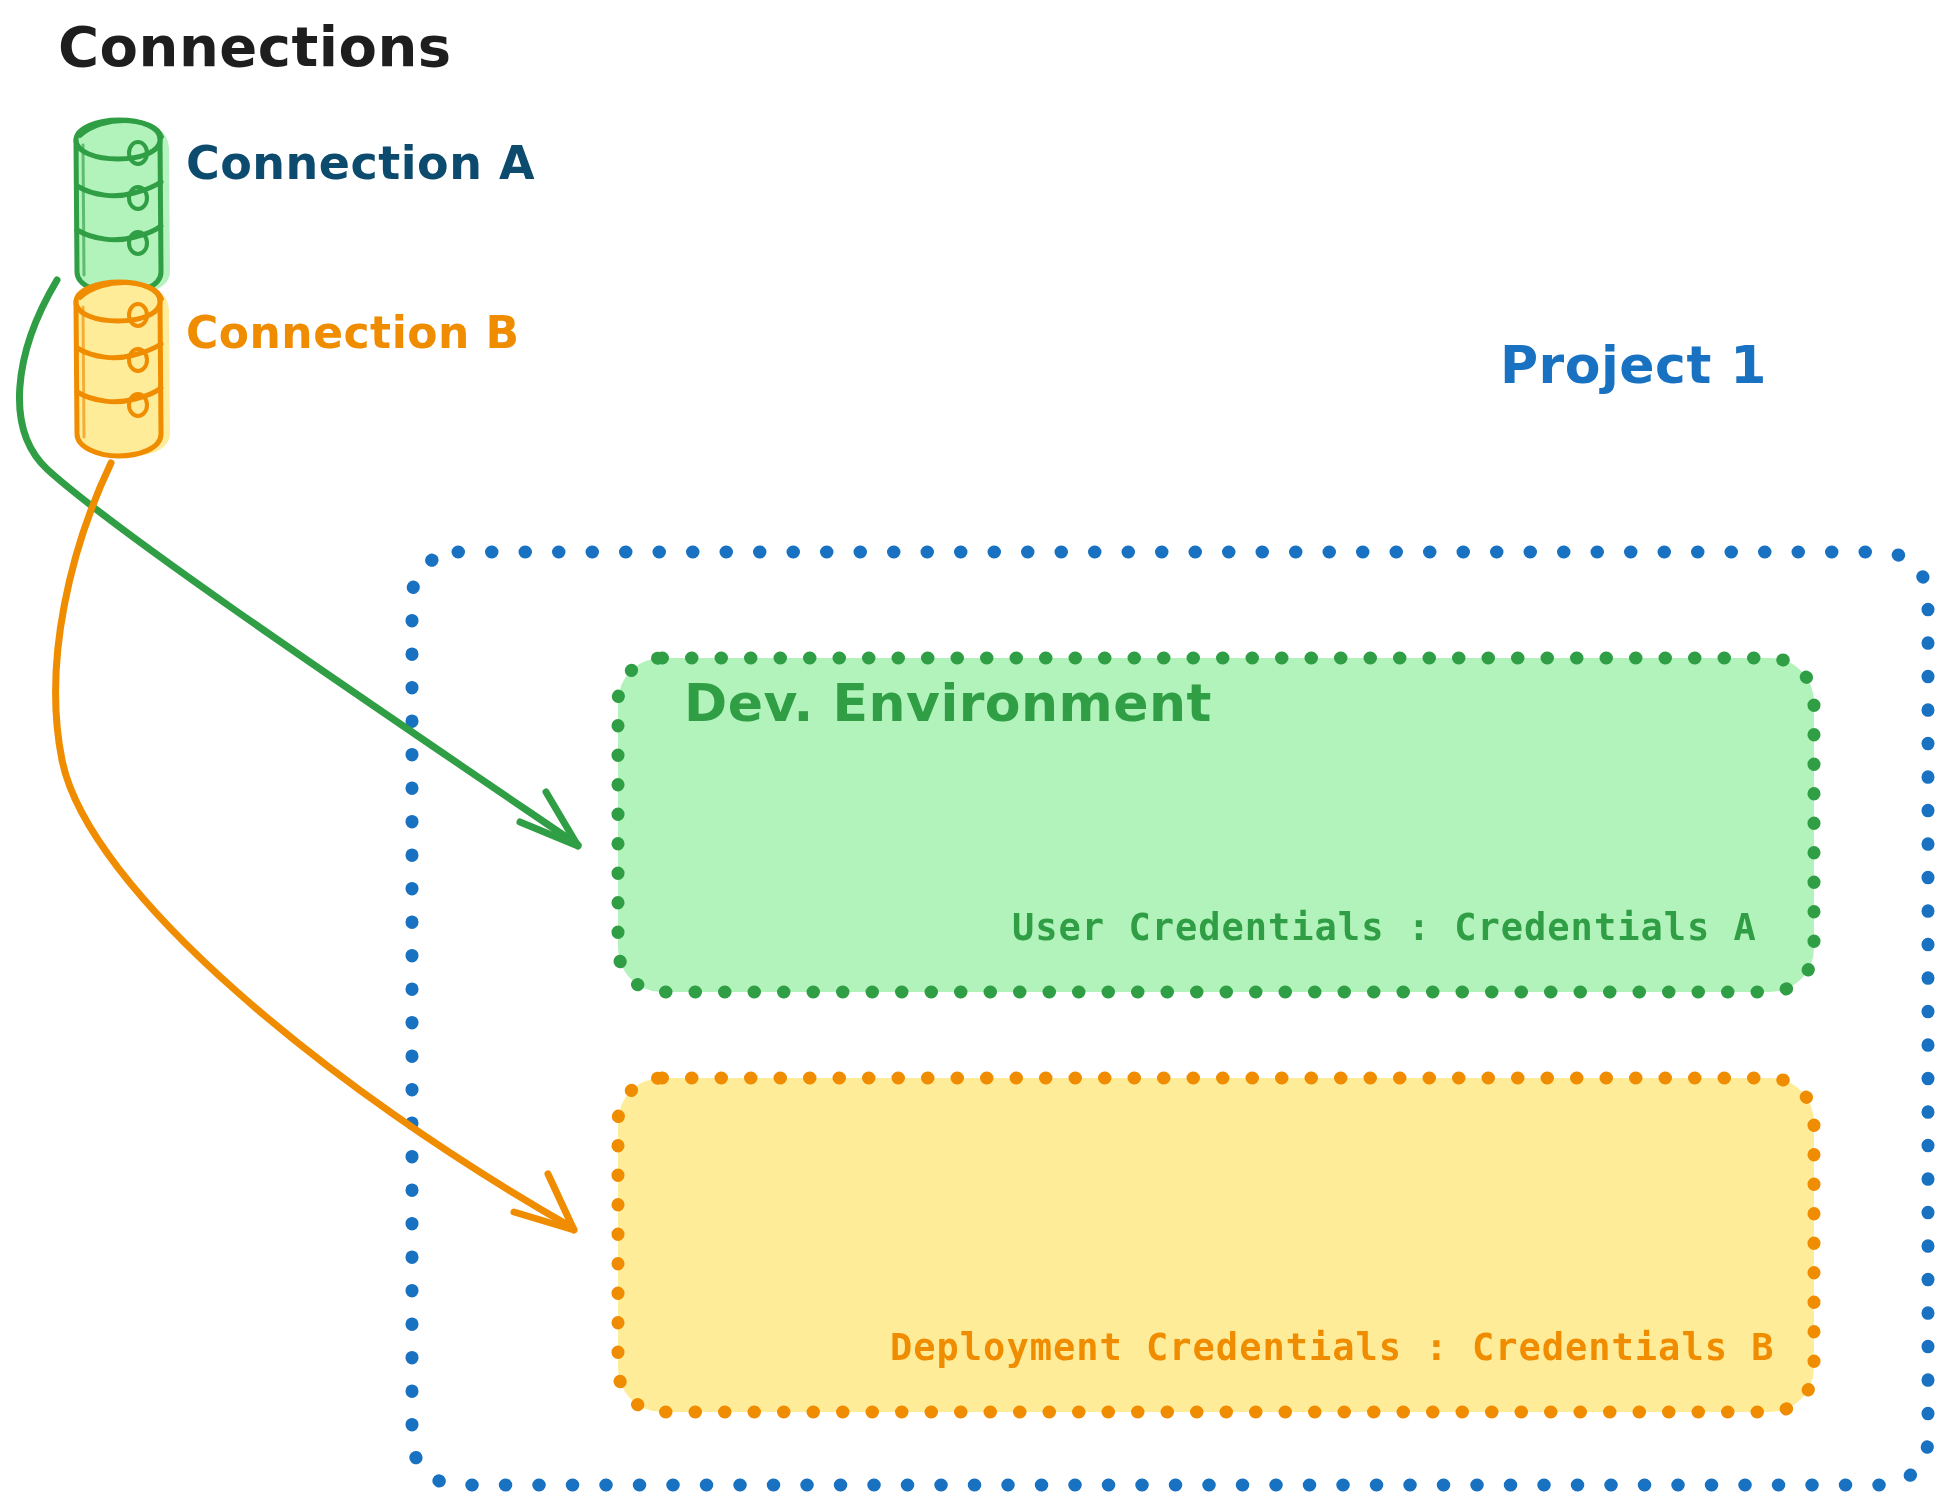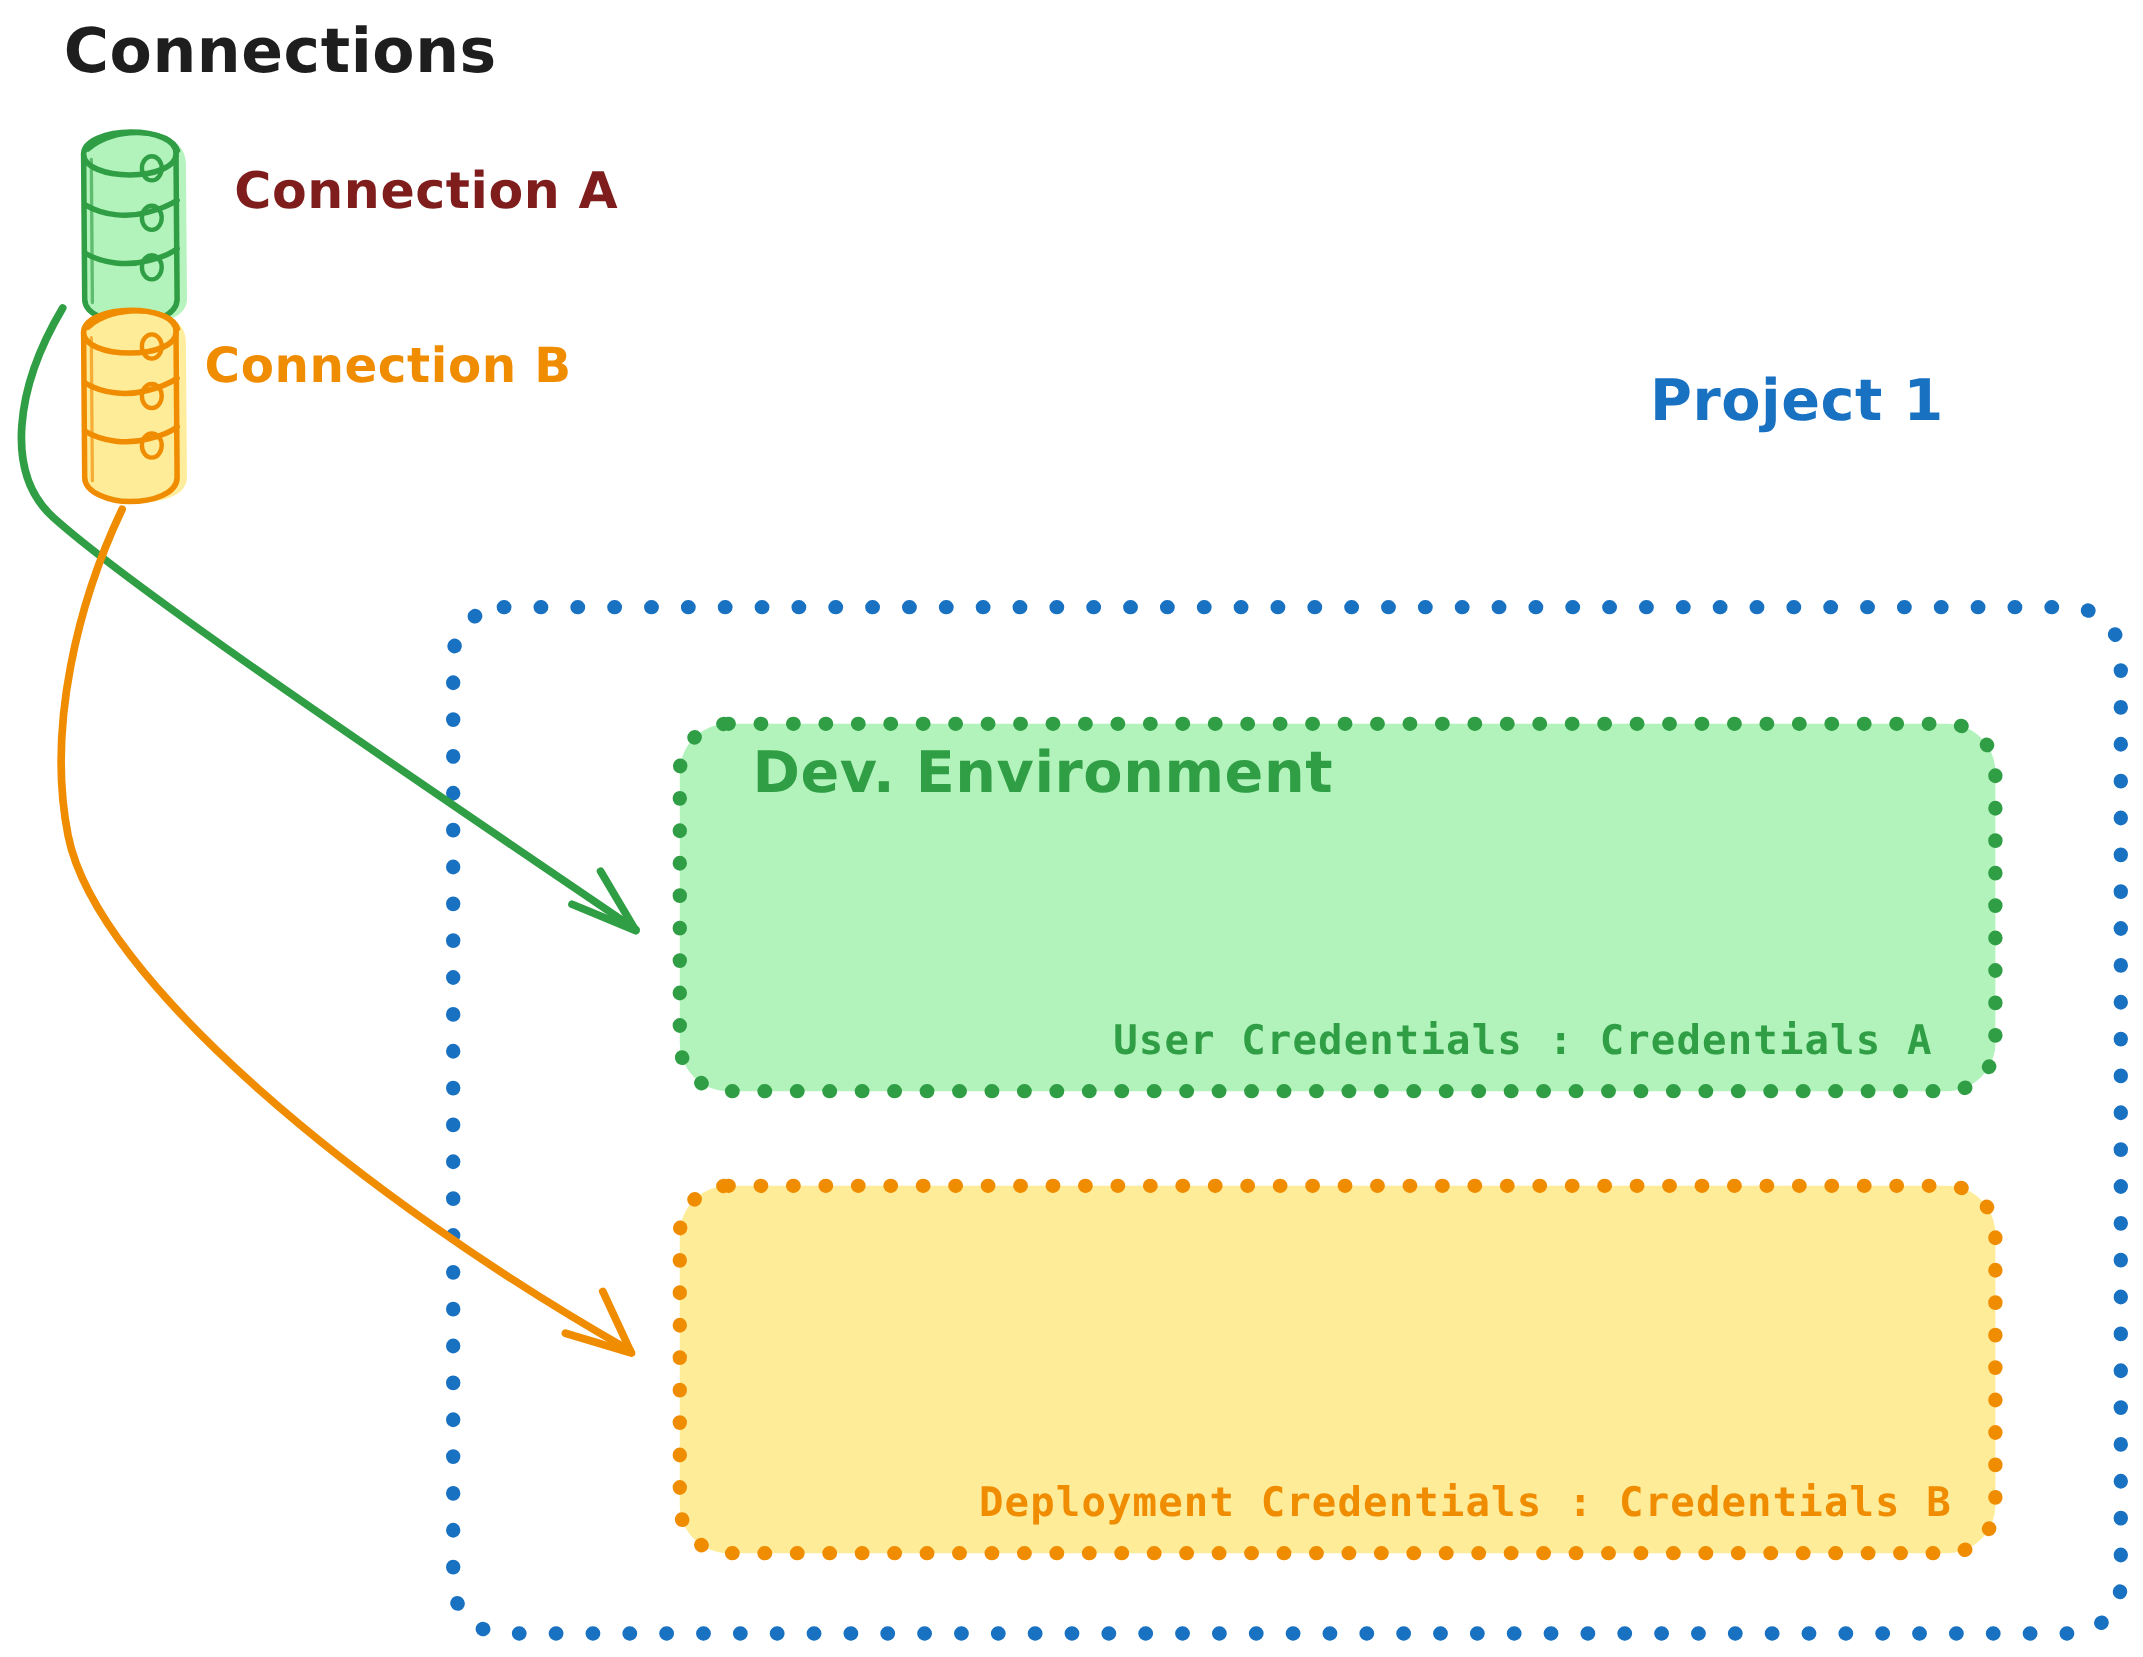--- a/index.html
+++ b/index.html
@@ -28,39 +28,37 @@
   }
   
   .hand {
     font-family: "DejaVu Sans", sans-serif;
     font-weight: 700;
     letter-spacing: 0.5px;
   }
   .mono {
     font-family: "DejaVu Sans Mono", monospace;
     font-weight: 700;
-    margin-top: 18px;
   }
   .txt {
     position: absolute;
     white-space: pre;
     user-select: none;
   }
   #title-connections {
     left: 58px;
     top: 14px;
     font-size: 56px;
     color: #1e1e1e;
   }
   #label-connection-a {
     left: 186px;
-    top: 146px;
+    top: 136px;
     font-size: 46px;
-    color: #7f1d1d;
-    margin-left: 27px;
+    color: #0c4a6e;
   }
   #label-connection-b {
     left: 186px;
     top: 307px;
     font-size: 44px;
     color: #f08c00;
   }
   #label-project-title {
     left: 1500px;
     top: 335px;

